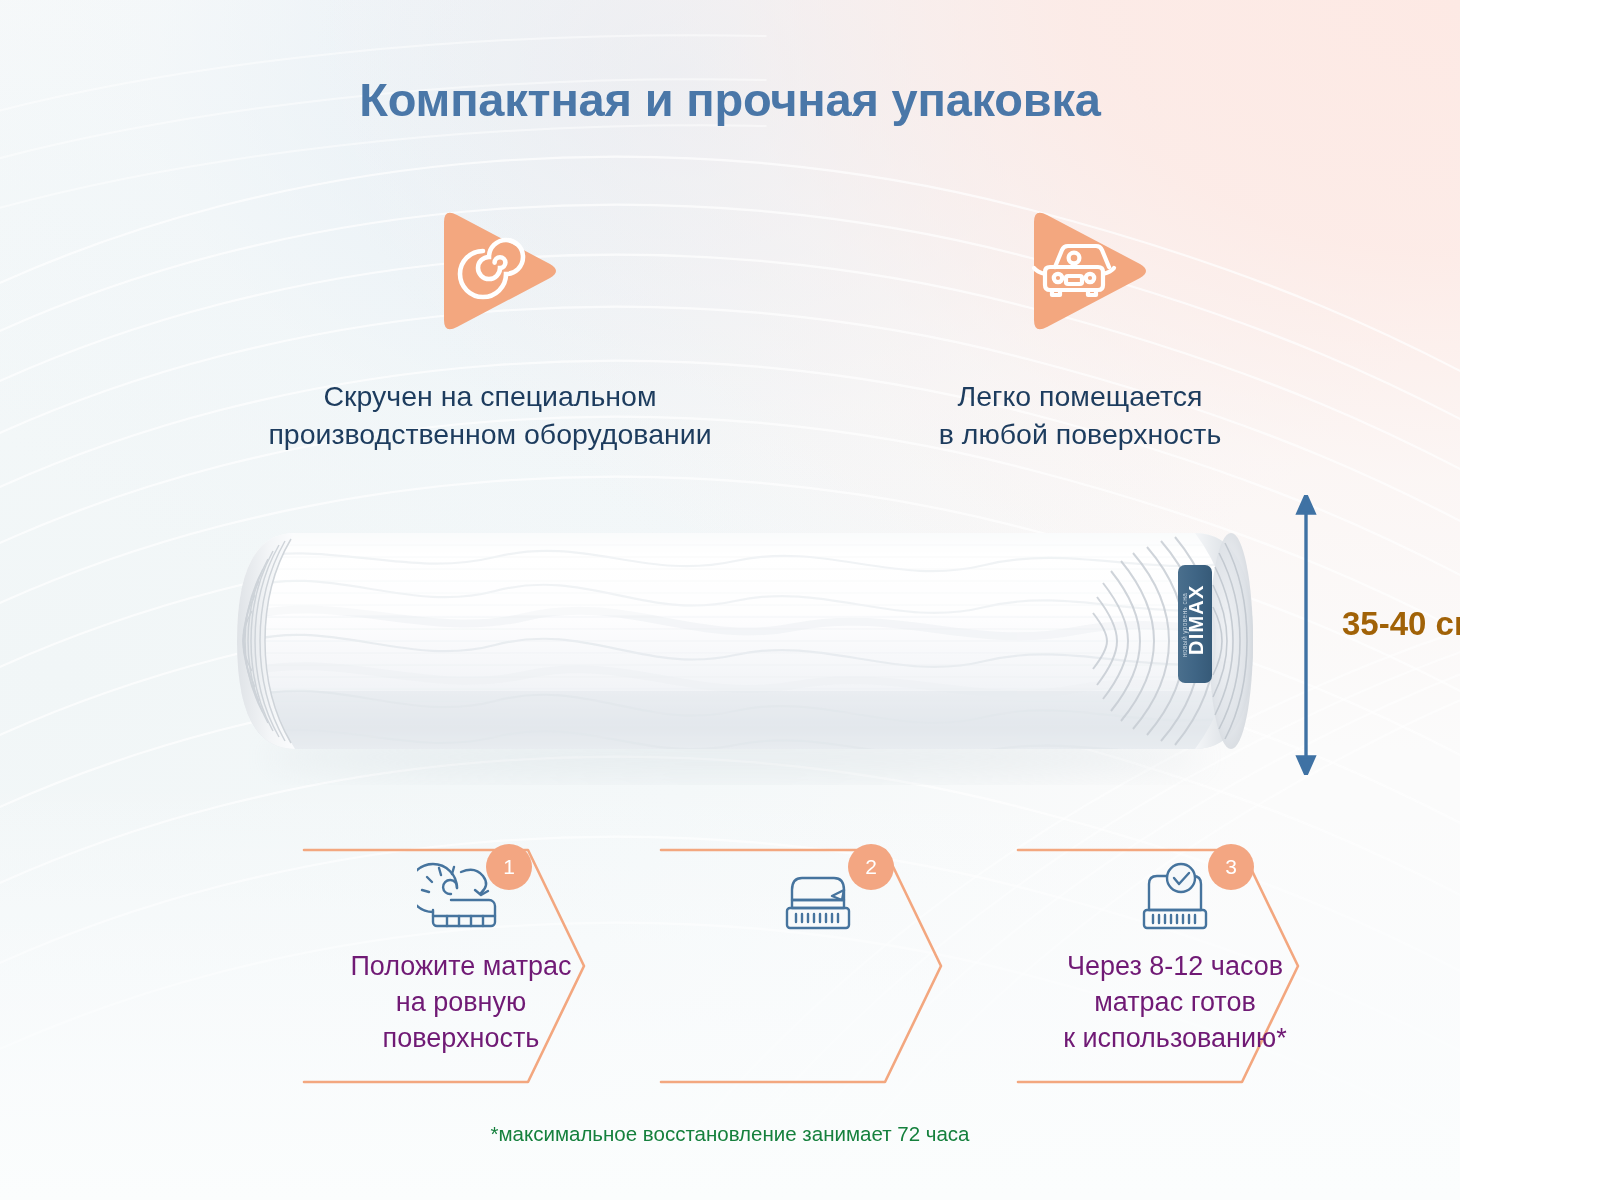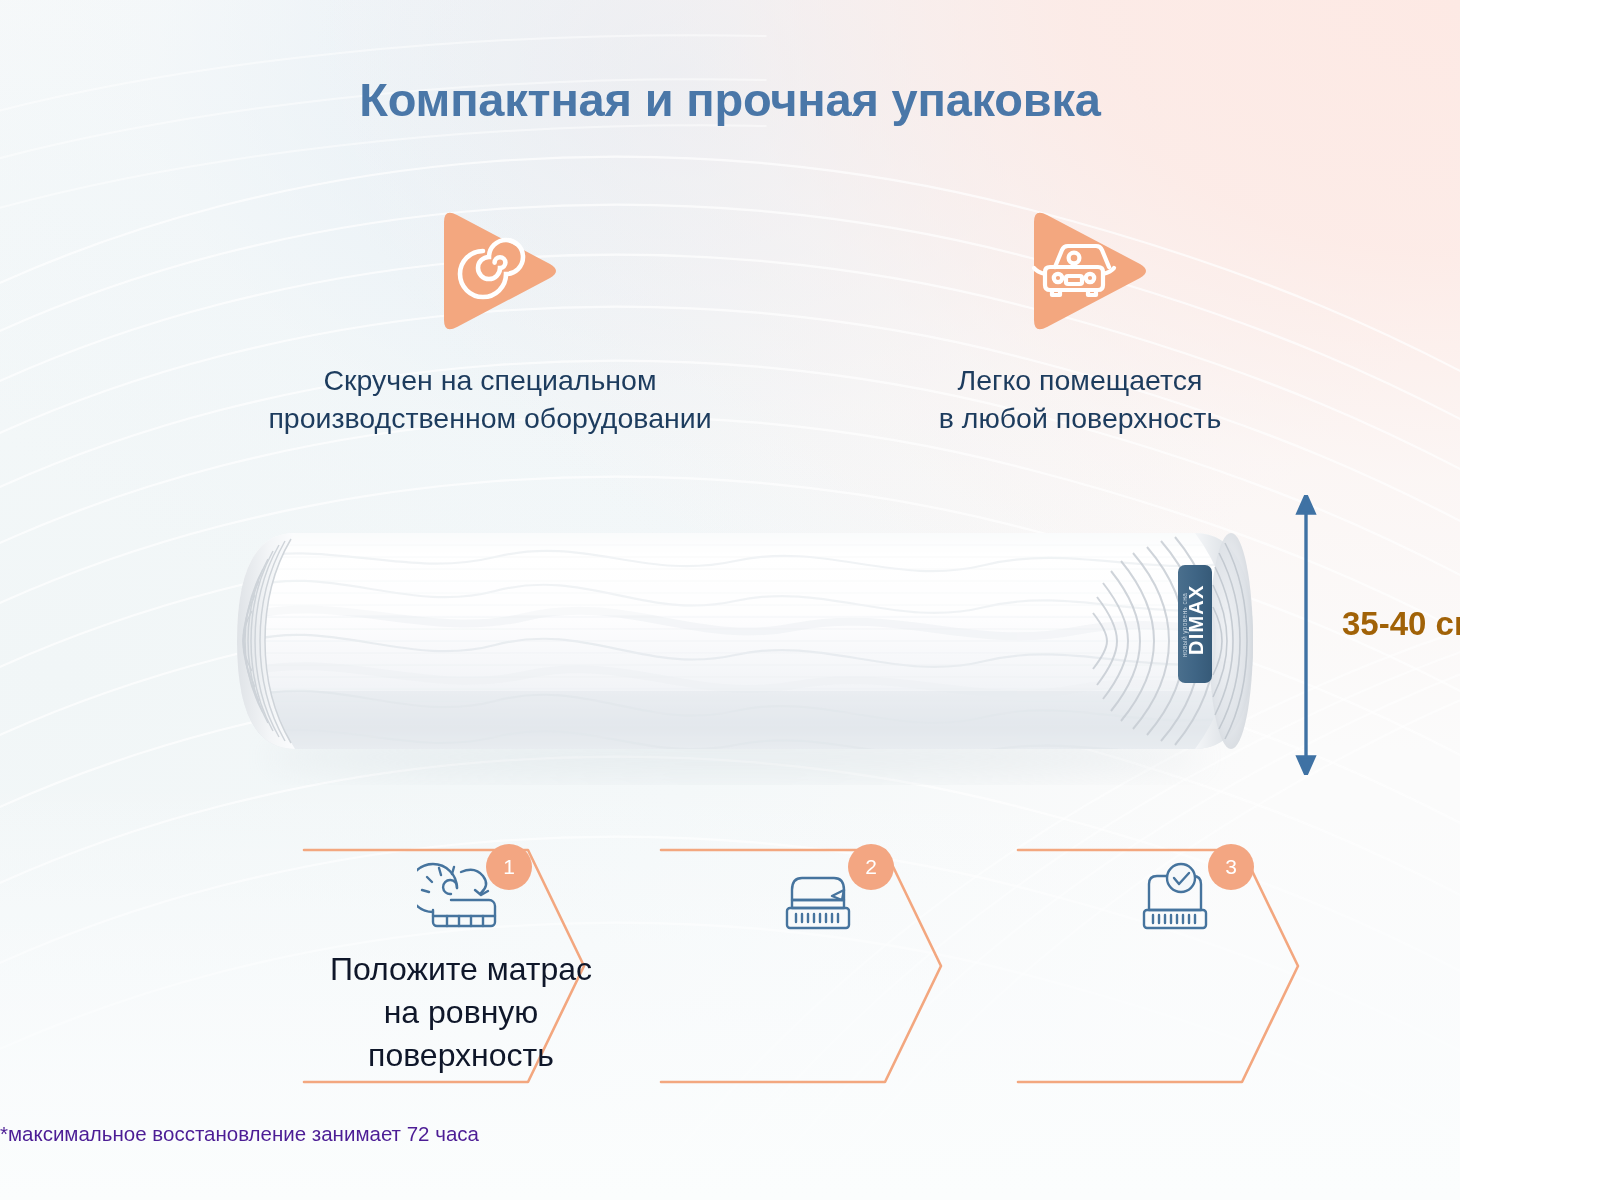--- a/index.html
+++ b/index.html
@@ -45,21 +45,21 @@
     letter-spacing: -0.2px;
     color: #4a77a8;
     white-space: nowrap;
   }
 
   
   .feature { position: absolute; text-align: center; }
   .feature .ficon { position: relative; height: 150px; }
   .feature .ficon svg { display: block; margin: 0 auto; }
   .feature .fcap {
-    margin-top: 16px;
+    margin-top: 32px;
     font-size: 28.5px;
     line-height: 1.33;
     color: #1d3c5e;
     white-space: pre-line;
   }
   #feature-0 { left: 150px; top: 196px; width: 680px; }
   #feature-1 { left: 780px; top: 196px; width: 600px; }
 
   
   .roll-wrap { position: absolute; left: 175px; top: 495px; width: 1095px; height: 290px; }
@@ -103,37 +103,37 @@
     left: 0; right: 0;
     top: 14px;
     height: 86px;
   }
   .step .sicon svg { display: block; margin: 0 auto; }
   .step .scap {
     position: absolute;
     left: -12px; right: -12px;
     top: 108px;
     text-align: center;
-    font-size: 32px;
+    font-size: 27px;
     line-height: 1.34;
-    color: #0f172a;
+    color: #701a75;
     white-space: pre-line;
   }
   #step-0 .badge { left: 190px; }
   #step-1 .badge { left: 195px; }
   #step-2 .badge { left: 198px; }
 
   
   .footnote {
     position: absolute;
     left: 0; right: 0;
     top: 1122px;
-    text-align: left;
+    text-align: center;
     font-size: 20.5px;
-    color: #4c1d95;
+    color: #15803d;
   }
 </style>
 </head>
 <body>
 
 <div id="stage">
 
   <div class="bg-base"></div>
 
   <div class="bg-waves">
@@ -384,19 +384,22 @@
         <svg width="88" height="86" viewBox="0 0 88 86" xmlns="http://www.w3.org/2000/svg">
           <g fill="none" stroke="#46749e" stroke-width="2.4" stroke-linecap="round" stroke-linejoin="round">
             <path d="M18 30 q0 -8 8 -8 h36 q8 0 8 8 v26 H18 z"></path>
             <path d="M16 56 h56 a3 3 0 0 1 3 3 v12 a3 3 0 0 1 -3 3 H16 a3 3 0 0 1 -3 -3 V59 a3 3 0 0 1 3 -3 z"></path>
             <path d="M22 61 v8 M28 61 v8 M34 61 v8 M40 61 v8 M46 61 v8 M52 61 v8 M58 61 v8 M64 61 v8"></path>
             <circle cx="50" cy="24" r="14" fill="#f5f8fa"></circle>
             <path d="M43 24 l5 6 l10 -11"></path>
           </g>
         </svg>
       </div>
+      <div class="scap">Через 8-12 часов
+матрас готов
+к использованию*</div>
     </div>
 
   </div>
 
   <div class="footnote">*максимальное восстановление занимает 72 часа</div>
 
 </div>
 
 </body></html>

